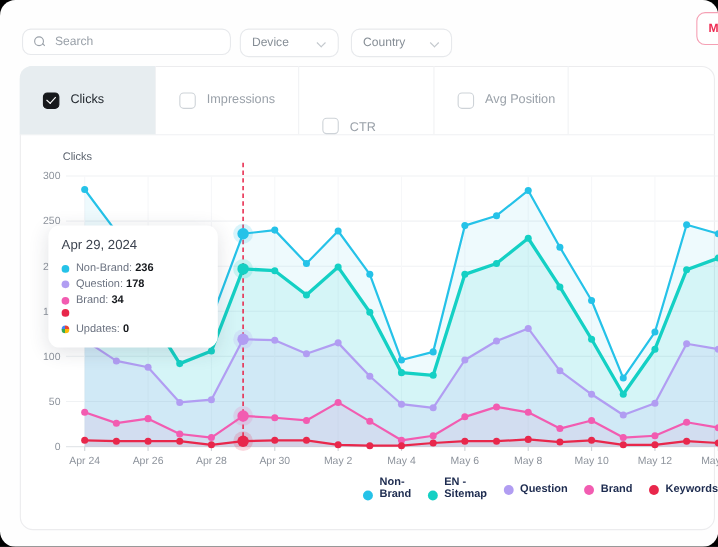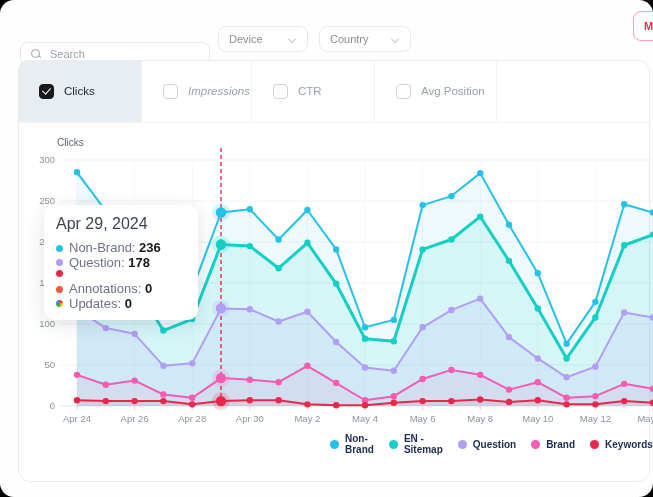--- a/index.html
+++ b/index.html
@@ -1,20 +1,20 @@
 <!DOCTYPE html>
 <html><head>
 <meta charset="utf-8">
 <style>
   html,body{margin:0;padding:0;background:#000;font-family:"Liberation Sans",sans-serif;}
   .screen{position:relative;width:653px;height:497px;background:#fefefe;border-radius:14px;overflow:hidden;}
 
   
   .searchbox{position:absolute;left:20px;top:26px;width:190px;height:24px;background:#fff;
-    border:1px solid #e7e9ec;border-radius:8px;display:flex;align-items:center;gap:7px;padding:0 10px;box-sizing:border-box;margin-top:16px;}
+    border:1px solid #e7e9ec;border-radius:8px;display:flex;align-items:center;gap:7px;padding:0 10px;box-sizing:border-box;}
   .searchbox input{border:none;outline:none;width:100%;font-size:11px;color:#495057;background:transparent;font-family:inherit;}
   .searchbox input::placeholder{color:#9aa1a9;}
   .mag{width:10px;height:10px;position:relative;flex:none;}
   .mag::before{content:"";position:absolute;left:0;top:0;width:7px;height:7px;border:1.4px solid #9aa1a9;border-radius:50%;}
   .mag::after{content:"";position:absolute;left:7px;top:7px;width:3px;height:1.4px;background:#9aa1a9;transform:rotate(45deg);}
   .dropdown{position:absolute;top:26px;height:26px;background:#fff;border:1px solid #e7e9ec;border-radius:8px;
     display:flex;align-items:center;justify-content:space-between;padding:0 10px;box-sizing:border-box;font-size:11px;color:#868e96;}
   .dd-device{left:218px;width:90px;}
   .dd-country{left:319px;width:92px;}
   .chev{width:8px;height:8px;position:relative;}
@@ -22,47 +22,47 @@
   .more-btn{position:absolute;left:633px;top:11px;width:34px;height:30px;background:#fff;border:1px solid #f5a0b4;
     border-radius:8px;color:#ee2b52;font-size:11px;font-weight:bold;display:flex;align-items:center;padding-left:10px;box-sizing:border-box;}
 
   
   .card{position:absolute;left:18px;top:60px;width:632px;height:422px;background:#fff;border:1px solid #ececee;border-radius:12px;box-sizing:border-box;}
 
   
   .tabs{position:absolute;left:18px;top:60px;width:632px;height:62px;display:flex;border-bottom:1px solid #f1f2f4;}
   .tab{display:flex;align-items:center;gap:10px;padding-left:21px;box-sizing:border-box;border-right:1px solid #f1f2f4;height:100%;}
   .tab.active{background:#e7edf0;border-top-left-radius:11px;}
-  .tab-0{width:124px;}.tab-1{width:110px;font-style:italic;}.tab-2{width:123px;}.tab-3{width:122px;}
+  .tab-0{width:124px;}.tab-1{width:130px;}.tab-2{width:123px;align-items:flex-end;}.tab-3{width:122px;}
   .tab-label{font-size:11.5px;color:#9aa1a9;}
   .tab.active .tab-label{color:#23292f;}
   .cb{width:15px;height:15px;border-radius:4px;box-sizing:border-box;flex:none;}
   .cb.unchecked{background:#fff;border:1.5px solid #ced3d8;}
   .cb.checked{background:#17191c;border:1.5px solid #17191c;position:relative;}
   .cb.checked::after{content:"";position:absolute;left:4px;top:1.5px;width:4px;height:7px;border-right:1.8px solid #fff;border-bottom:1.8px solid #fff;transform:rotate(42deg);}
   .tab-spacer{flex:1;}
 
   
   .chart-title{position:absolute;left:57px;top:137px;font-size:10px;color:#5d6570;}
   .chart-plot{position:absolute;left:0;top:140px;width:653px;height:290px;}
   svg text{font-family:"Liberation Sans",sans-serif;}
 
   
   .tooltip{position:absolute;left:44px;top:205px;width:154px;background:#fff;border-radius:10px;
     box-shadow:0 4px 18px rgba(40,50,70,.14);padding:10px 12px 9px 12px;box-sizing:border-box;z-index:5;}
-  .tt-date{font-size:16px;color:#3d4450;margin-bottom:8px;}
-  .tt-row{display:flex;align-items:center;gap:6px;font-size:13px;color:#6b7280;line-height:14.5px;white-space:nowrap;}
+  .tt-date{font-size:12px;color:#3d4450;margin-bottom:8px;}
+  .tt-row{display:flex;align-items:center;gap:6px;font-size:10px;color:#6b7280;line-height:14.5px;white-space:nowrap;}
   .tt-row b{color:#15181c;font-weight:bold;}
   .tt-dot{width:7px;height:7px;border-radius:50%;flex:none;}
   .tt-sep{height:5px;}
   .tt-dot.multi{background:conic-gradient(#ea4335 0 25%,#fbbc05 25% 50%,#34a853 50% 75%,#4285f4 75% 100%);}
 
   
   .legend{position:absolute;left:330px;top:433px;display:flex;align-items:center;gap:15px;}
-  .legend-item{display:flex;align-items:center;gap:6px;font-size:10px;font-weight:bold;color:#1d2b4f;}
+  .legend-item{display:flex;align-items:flex-end;gap:6px;font-size:10px;font-weight:bold;color:#1d2b4f;}
   .legend-dot{width:9px;height:9px;border-radius:50%;flex:none;}
 </style>
 </head>
 <body>
 
 <div class="screen">
 
   <div class="searchbox">
     <span class="mag"></span>
     <input type="text" placeholder="Search" style="">
@@ -280,30 +280,30 @@
     <div id="tt-rows">
         <div class="tt-row">
           <span class="tt-dot" style="background: rgb(37, 194, 232);"></span>
           <span>Non-Brand: <b>236</b></span>
         </div>
         <div class="tt-row">
           <span class="tt-dot" style="background: rgb(177, 157, 242);"></span>
           <span>Question: <b>178</b></span>
         </div>
         <div class="tt-row">
+          <span class="tt-dot" style="background: rgb(242, 92, 177);"></span>
+          <span>Brand: <b>34</b></span>
+        </div>
+        <div class="tt-row">
           <span class="tt-dot" style="background: rgb(232, 39, 75);"></span>
         </div>
       </div>
     <div class="tt-sep"></div>
     <div id="tt-extra">
         <div class="tt-row">
-          <span class="tt-dot" style="background: rgb(240, 89, 63);"></span>
-          <span>Annotations: <b>0</b></span>
-        </div>
-        <div class="tt-row">
           <span class="tt-dot multi"></span>
           <span>Updates: <b>0</b></span>
         </div>
       </div>
   </div>
 
   <div class="legend" id="legend">
       <div class="legend-item">
         <span class="legend-dot" style="background: rgb(37, 194, 232);"></span>
         <span>Non-Brand</span>

